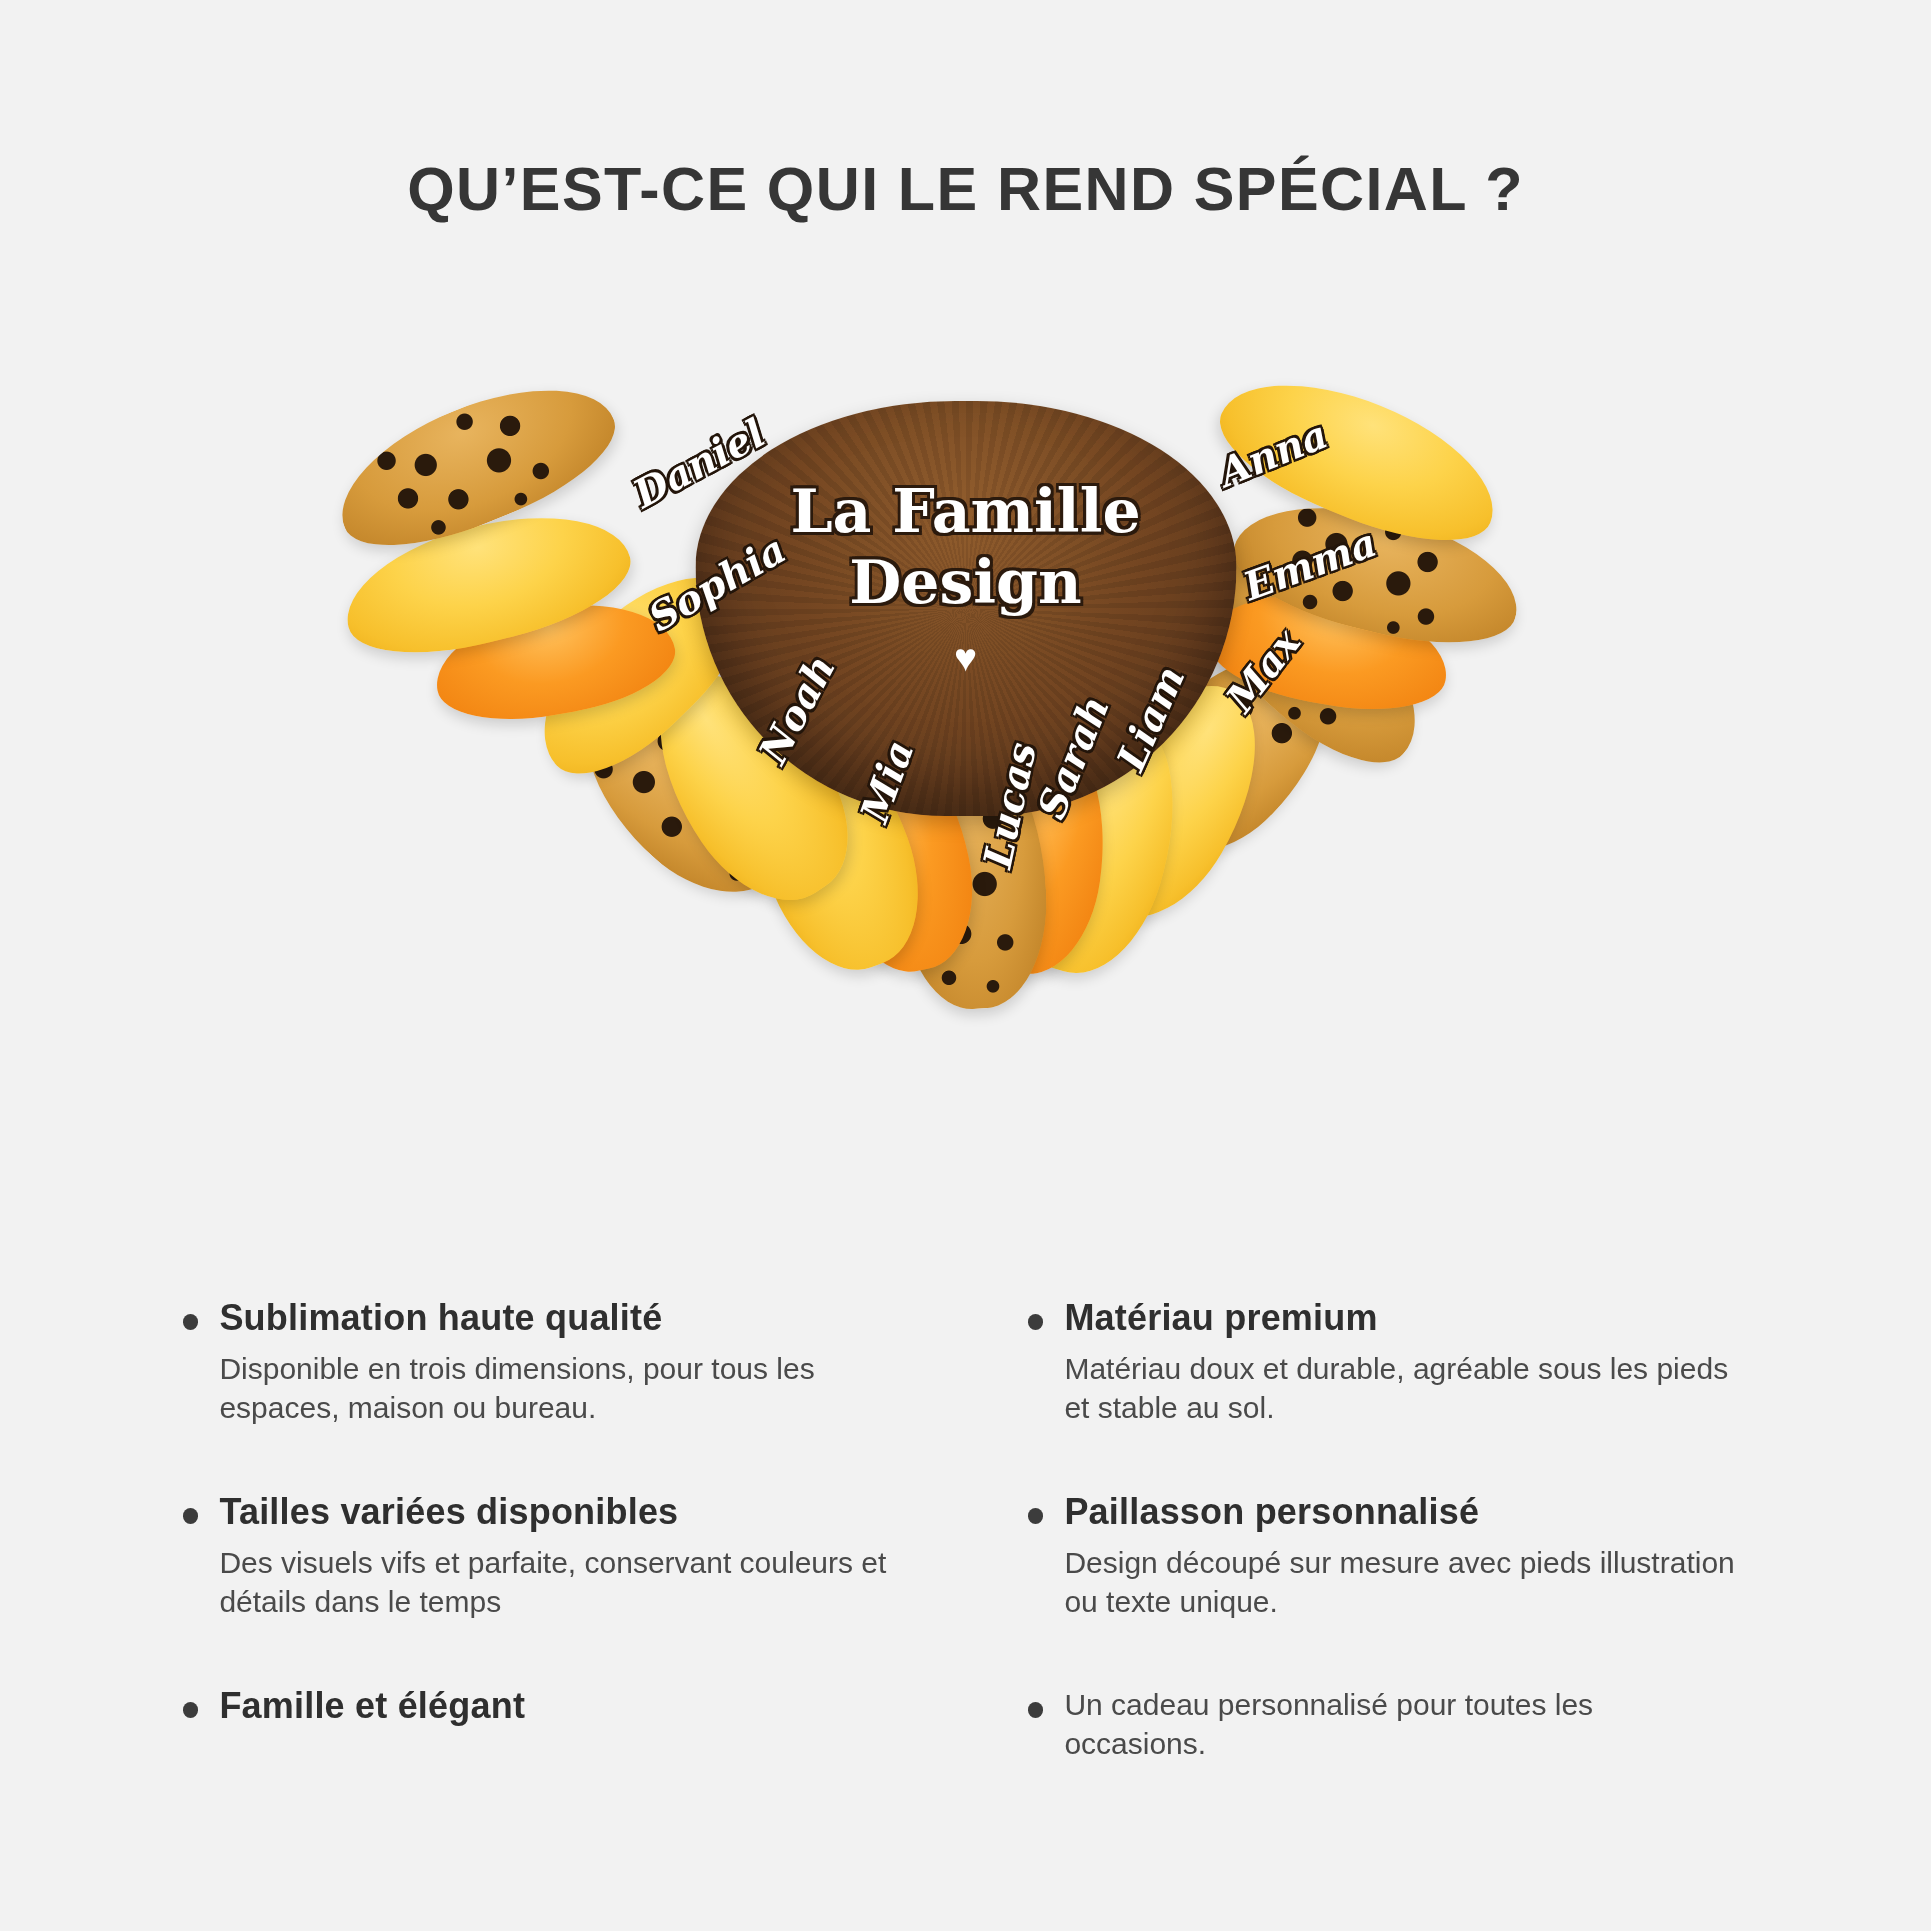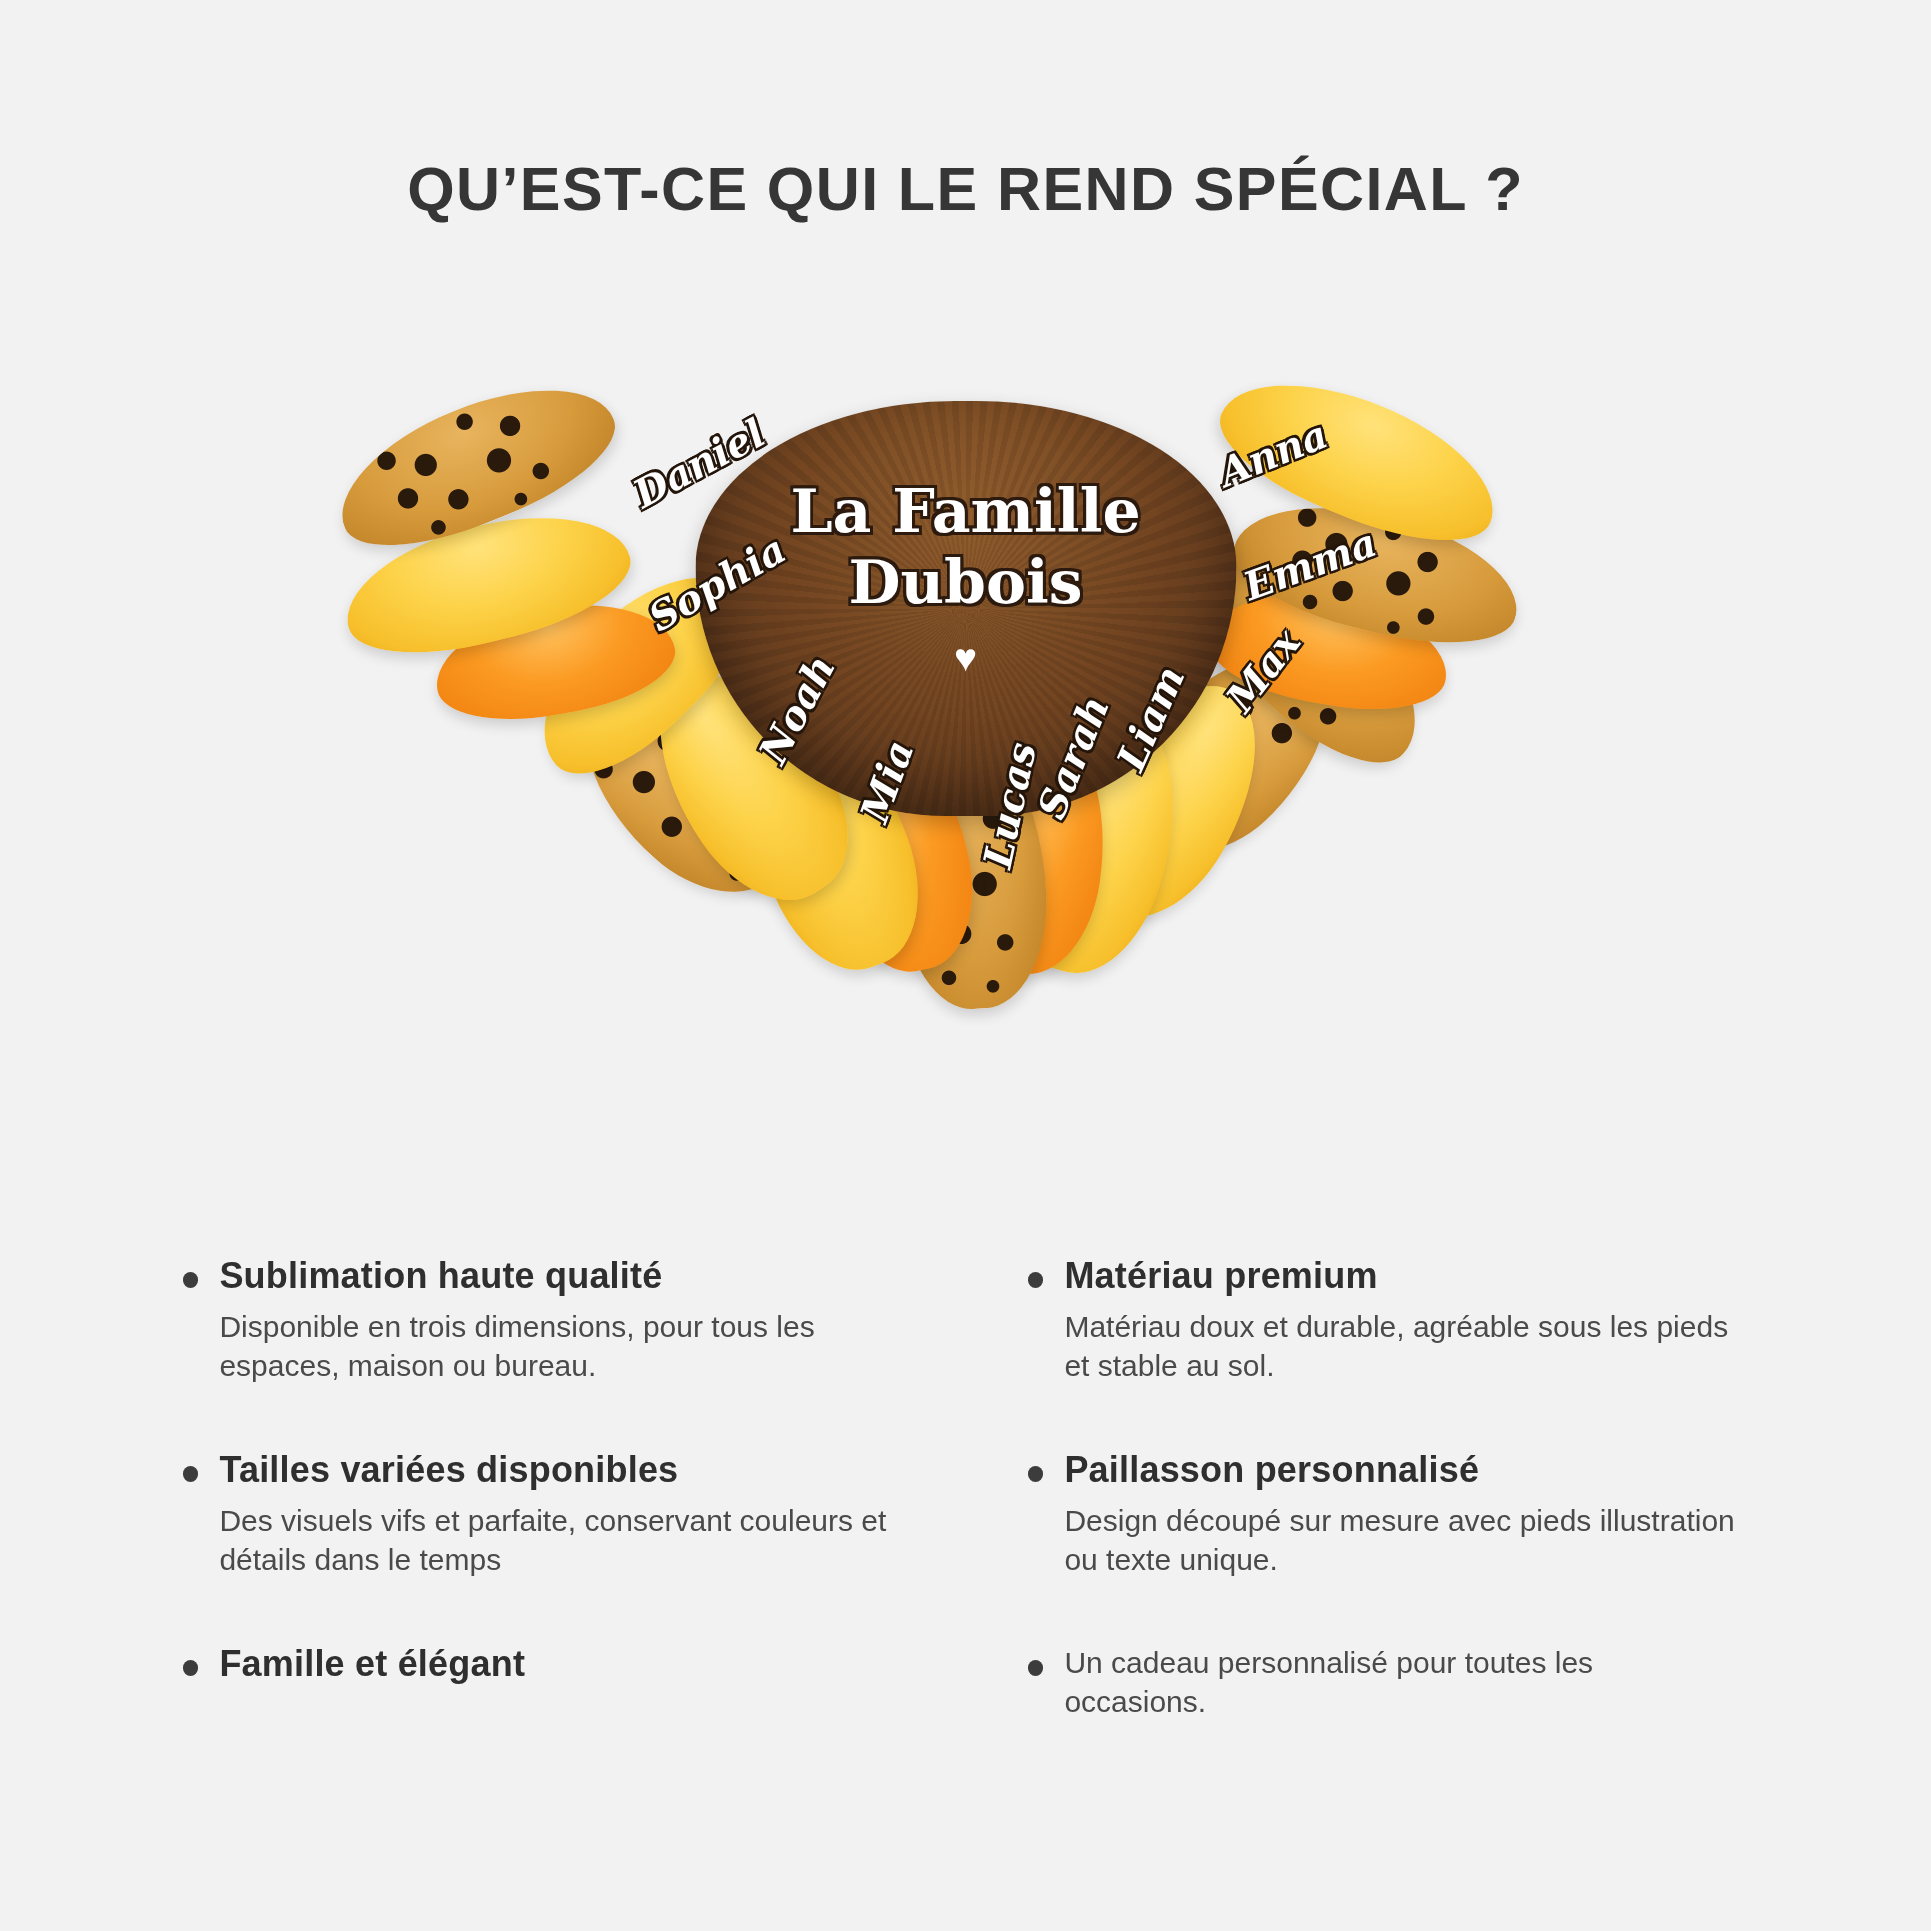--- a/index.html
+++ b/index.html
@@ -133,21 +133,21 @@
     color: #ffffff;
     white-space: nowrap;
     text-shadow:
       -2.4px -2.4px 0 #23150a, 2.4px -2.4px 0 #23150a, -2.4px 2.4px 0 #23150a, 2.4px 2.4px 0 #23150a,
       0 -2.4px 0 #23150a, 0 2.4px 0 #23150a, -2.4px 0 0 #23150a, 2.4px 0 0 #23150a;
   }
 
   
   .features {
     position: absolute;
-    top: 1255px;
+    top: 1297px;
     left: 183px;
     width: 1593px;
     display: grid;
     grid-template-columns: 1fr 1fr;
     column-gap: 97px;
     row-gap: 63px;
   }
   .feature {
     display: flex;
     gap: 21px;
@@ -197,21 +197,21 @@
         <div class="petal p-orange" style="width: 241px; height: 106px; left: 850px; top: 198px; transform: rotate(10deg);"></div>
         <div class="petal p-orange" style="width: 241px; height: 106px; left: 58px; top: 208px; transform: rotate(-10deg);"></div>
         <div class="petal p-leopard" style="width: 290px; height: 116px; left: 879px; top: 116px; transform: rotate(14deg);"></div>
         <div class="petal p-yellow" style="width: 290px; height: 116px; left: -39px; top: 126px; transform: rotate(-14deg);"></div>
         <div class="petal p-yellow" style="width: 290px; height: 116px; left: 869px; top: 4.8px; transform: rotate(22deg);"></div>
         <div class="petal p-leopard" style="width: 290px; height: 116px; left: -58px; top: 9.7px; transform: rotate(-22deg);"></div>
 
       <div class="center"></div>
       <div class="family-text">
         <div>La Famille</div>
-        <div>Dubois</div>
+        <div>Design</div>
       </div>
       <div class="heart">♥</div>
     <div class="name" style="left: 261px; top: 39px; transform: rotate(-28deg);">Daniel</div>
         <div class="name" style="left: 850px; top: 29px; transform: rotate(-22deg);">Anna</div>
         <div class="name" style="left: 874px; top: 140px; transform: rotate(-20deg);">Emma</div>
         <div class="name" style="left: 275px; top: 159px; transform: rotate(-30deg);">Sophia</div>
         <div class="name" style="left: 850px; top: 246px; transform: rotate(-52deg);">Max</div>
         <div class="name" style="left: 372px; top: 285px; transform: rotate(-62deg);">Noah</div>
         <div class="name" style="left: 729px; top: 294px; transform: rotate(-66deg);">Liam</div>
         <div class="name" style="left: 478px; top: 357px; transform: rotate(-70deg);">Mia</div>

